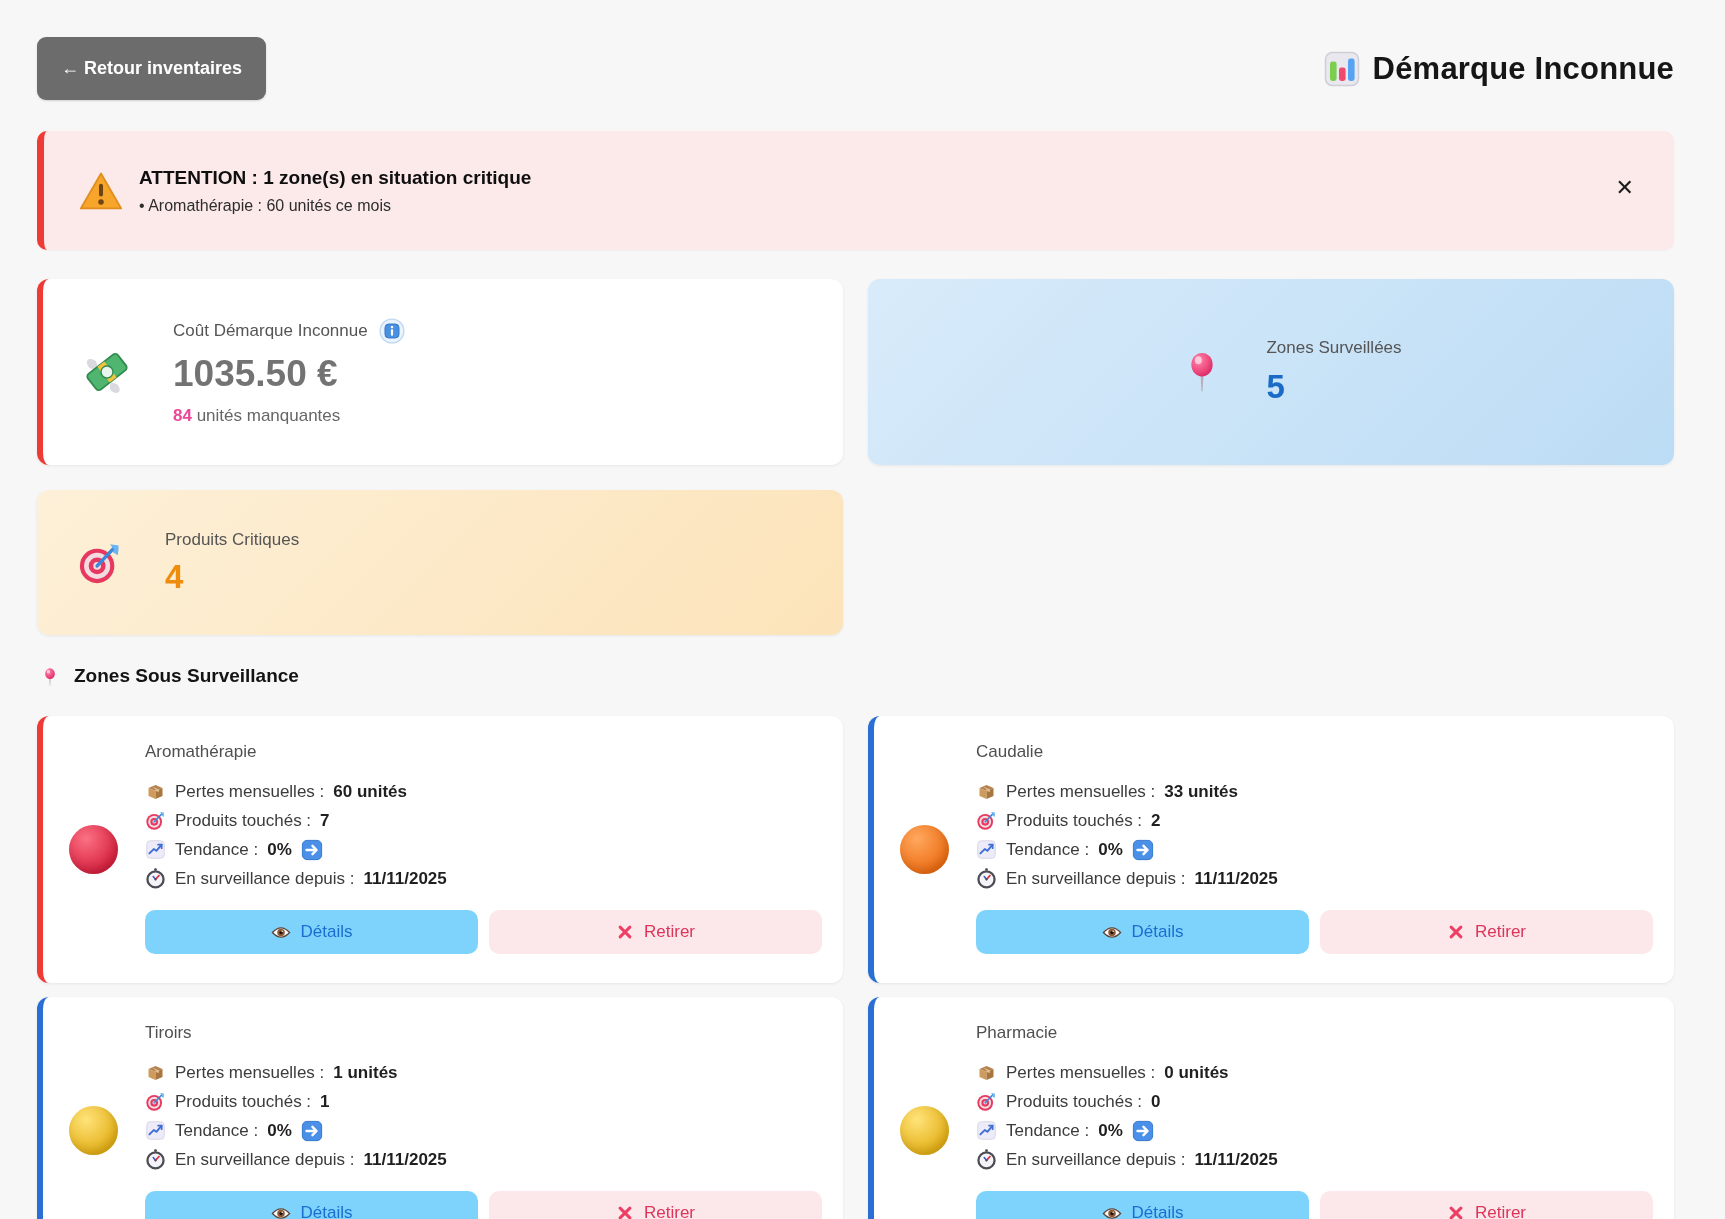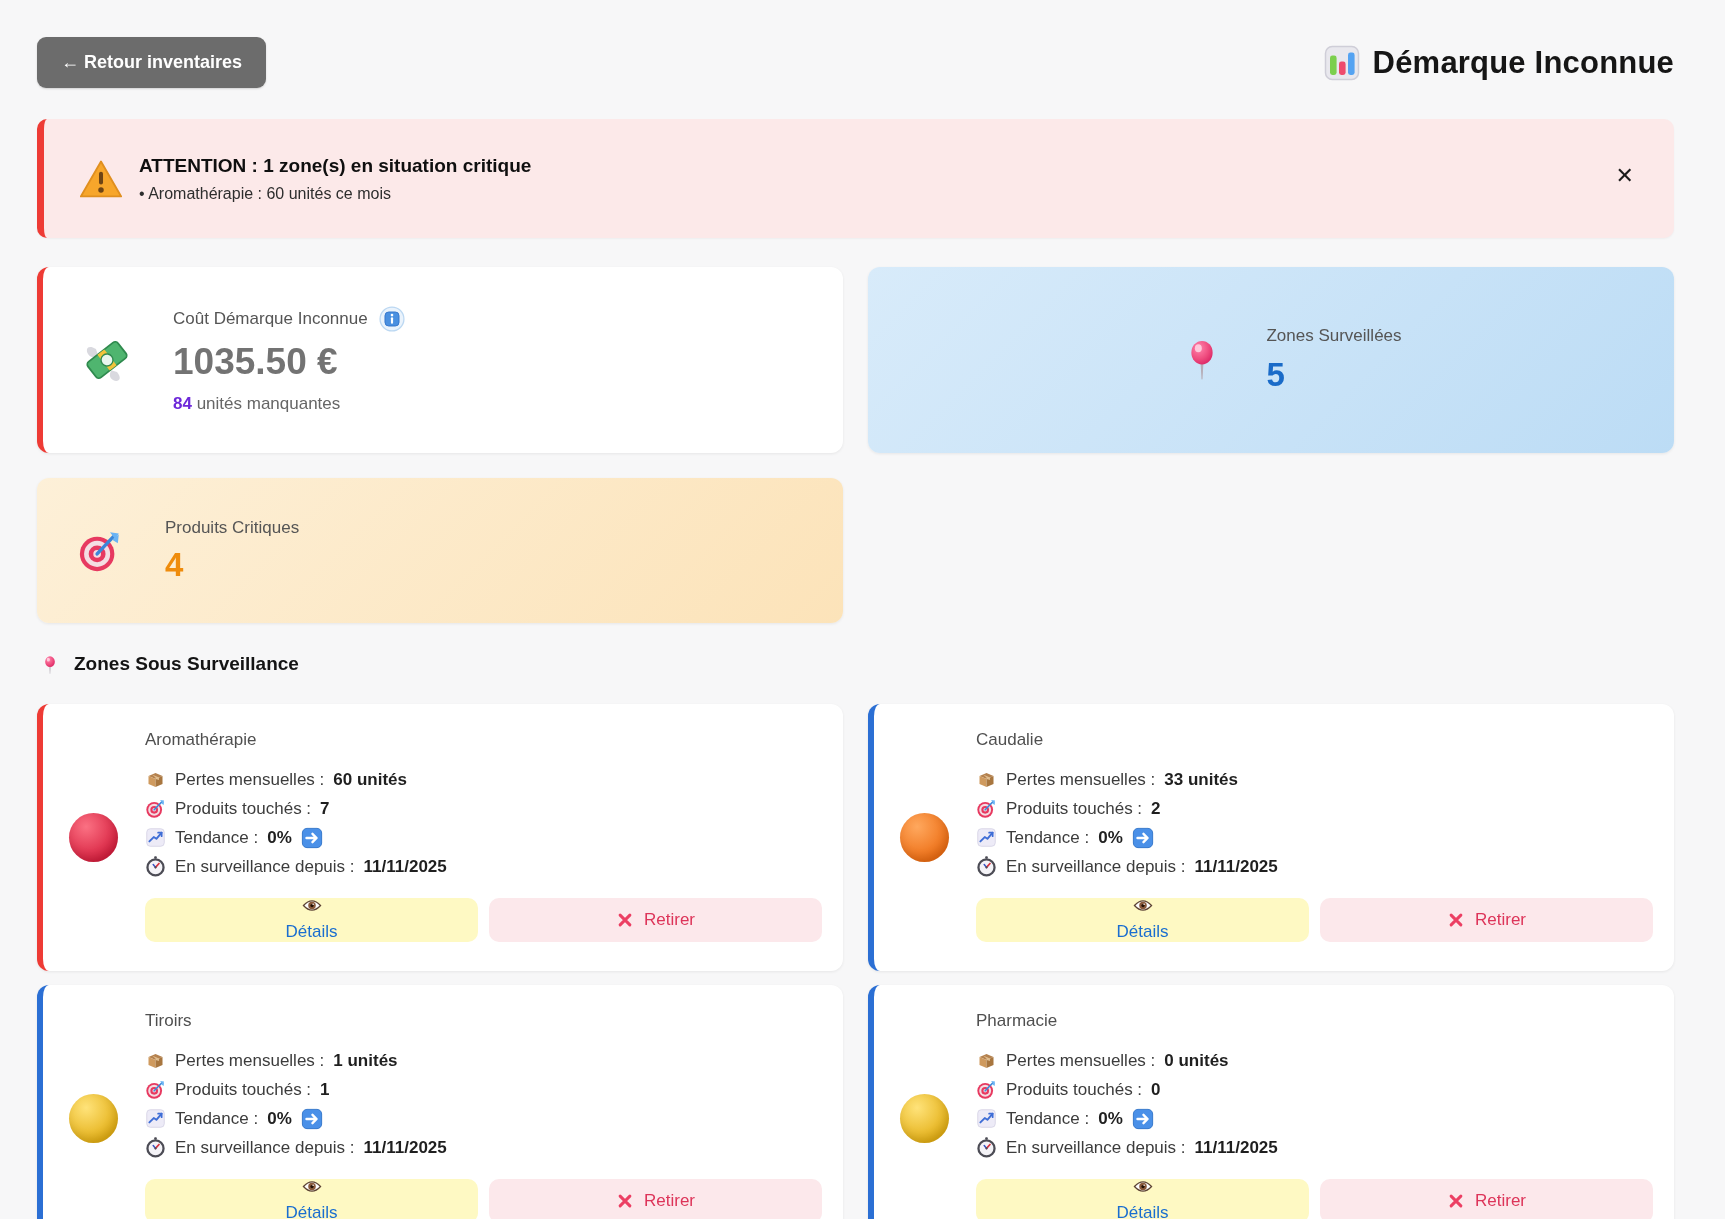--- a/index.html
+++ b/index.html
@@ -9,21 +9,21 @@
     font-family:"Liberation Sans","DejaVu Sans",sans-serif;
     color:#1f1f1f;
   }
   .page { padding:37px 51px 0 37px; }
 
   
   .topbar { display:flex; justify-content:space-between; align-items:center; margin-bottom:31px; }
   .back-btn {
     background:#6c6c6c; color:#fff; border:none; border-radius:9px;
     font-family:inherit; font-size:18px; font-weight:bold;
-    padding:15px 24px; cursor:pointer; box-shadow:0 1px 2px rgba(0,0,0,.15);
+    padding:21px 24px; cursor:pointer; box-shadow:0 1px 2px rgba(0,0,0,.15);
   }
   .app-title { display:flex; align-items:center; gap:13px; }
   .app-title h1 { font-size:31px; font-weight:bold; color:#161616; letter-spacing:.2px; }
 
   
   .alert {
     position:relative; background:#fce9e9; border-left:7px solid #ee3b35;
     border-radius:10px; height:119px; margin-bottom:29px;
     display:flex; align-items:center; padding-left:35px; gap:16px;
     box-shadow:0 1px 2px rgba(0,0,0,.04);
@@ -43,21 +43,21 @@
     padding-left:40px; gap:42px; box-shadow:0 1px 3px rgba(0,0,0,.07);
   }
   .stat-cost { background:#ffffff; border-left:6px solid #ee3b35; height:186px; }
   .stat-zones { background:linear-gradient(135deg,#d8ebfa 0%,#bcdcf5 100%); height:186px;justify-content:center; }
   .stat-critical { background:linear-gradient(135deg,#fdf0d8 0%,#fce3b9 100%); height:145px; grid-column:1; }
   .stat-label-row { display:flex; align-items:center; gap:11px; }
   .stat-label { font-size:17px; color:#555; }
   .info-btn { background:none; border:none; padding:0; cursor:pointer; line-height:0; }
   .stat-value-red { font-size:37px; font-weight:bold; color:#737373; margin-top:9px; }
   .stat-sub { font-size:17px; color:#666; margin-top:11px; }
-  .stat-sub strong { color:#6d28d9; }
+  .stat-sub strong { color:#ec4899; }
   .stat-value-blue { font-size:33px; font-weight:bold; color:#1a6bc8; margin-top:10px; }
   .stat-value-orange { font-size:33px; font-weight:bold; color:#ef8c0c; margin-top:8px; }
 
   
   .section-head { display:flex; align-items:flex-end; gap:14px; margin:30px 0 29px 3px; }
   .section-head h2 { font-size:19px; font-weight:bold; color:#141414; }
 
   
   .zones-grid { display:grid; grid-template-columns:1fr 1fr; column-gap:25px; row-gap:14px; }
   .zone-card {
@@ -73,21 +73,21 @@
   .zone-body { flex:1; padding:26px 21px 20px 2px; }
   .zone-name { font-size:17px; font-weight:normal; color:#4f4f4f; margin-bottom:15px; }
   .zrow { display:flex; align-items:center; gap:9px; height:29px; font-size:17px; color:#3c3c3c; }
   .zrow strong { color:#1f1f1f; }
   .zbuttons { display:flex; gap:11px; margin-top:17px; }
   .zbuttons button {
     flex:1; height:44px; border:none; border-radius:10px; cursor:pointer;
     font-family:inherit; font-size:17px;
     display:flex; align-items:center; justify-content:center; gap:10px;
   }
-  .btn-details { background:#fef9c3; color:#1a6ed0;flex-direction:column; }
+  .btn-details { background:#7dd3fc; color:#1a6ed0; }
   .btn-remove { background:#fce8eb; color:#dd3459; }
 
   .ic { flex-shrink:0; }
   svg use { pointer-events:none; }
 </style>
 </head>
 <body>
 
 <svg width="0" height="0" style="position:absolute" aria-hidden="true">
   <defs>

